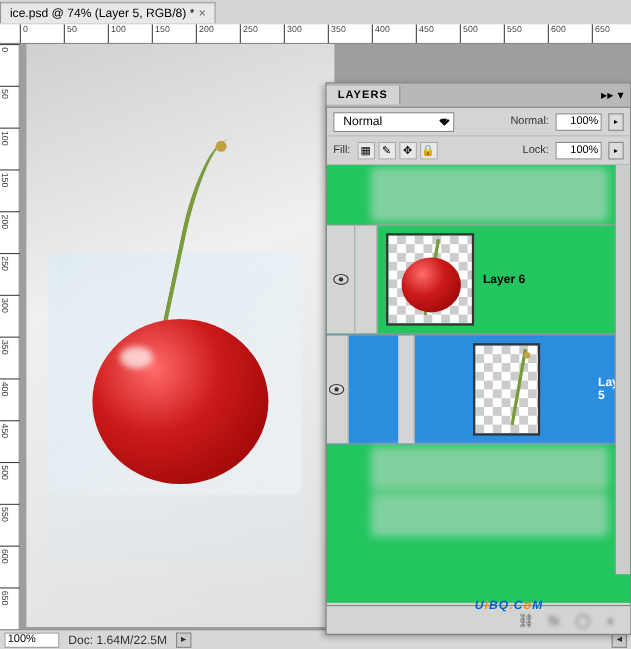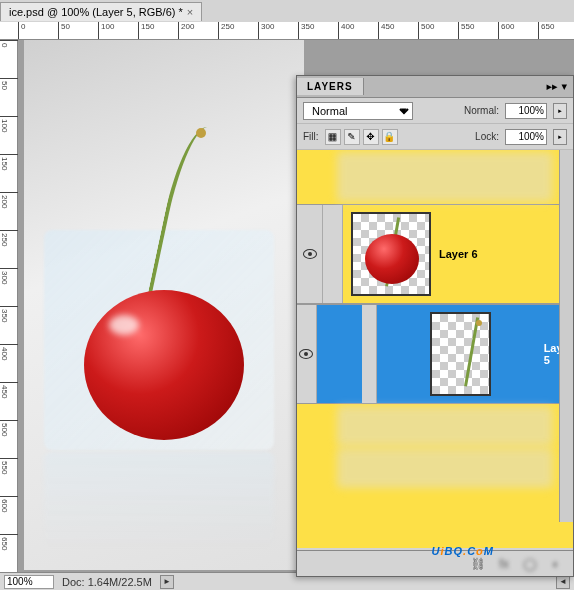--- a/index.html
+++ b/index.html
@@ -33,21 +33,21 @@
 .panel-menu { margin-left: auto; padding: 0 6px; display: flex; gap: 4px; }
 
 .blend-row, .lock-row { height: 26px; display: flex; align-items: center; padding: 0 6px; gap: 6px; border-bottom: 1px solid #bbb; justify-content: space-between; }
 .blend-select { width: 110px; height: 18px; border: 1px solid #888; background: #fff; font-size: 11px; padding: 0 4px; }
 .label-sm { font-size: 10px; color: #333; }
 .pct-input { width: 42px; height: 16px; border: 1px solid #888; background: #fff; font-size: 10px; text-align: right; padding-right: 2px; }
 .arrow-btn { width: 14px; height: 16px; background: #ddd; border: 1px solid #888; font-size: 7px; display: inline-flex; align-items: center; justify-content: center; }
 .lock-icons { display: flex; gap: 3px; }
 .lock-icons span { width: 16px; height: 16px; border: 1px solid #aaa; background: #e8e8e8; display: inline-flex; align-items: center; justify-content: center; font-size: 10px; }
 
-.layer-list { height: 398px; overflow: hidden; position: relative; background: #fde047; }
+.layer-list { height: 398px; overflow: hidden; position: relative; background: #22c55e; }
 .blurred-layer { height: 50px; filter: blur(4px); background: #ddd; margin: 2px 20px 2px 40px; border-radius: 4px; opacity: 0.5; }
 .layer-row { display: flex; align-items: center; height: 100px; border-top: 1px solid #999; border-bottom: 1px solid #999; }
 .layer-row.selected { background: #2b8dde; color: #fff; gap: 45px; }
 .vis-col { width: 26px; height: 100%; display: flex; align-items: center; justify-content: center; border-right: 1px solid #aaa; background: #d4d4d4; }
 .eye-icon { width: 14px; height: 10px; border: 1px solid #333; border-radius: 60% 60% 60% 60%; position: relative; }
 .eye-icon::after { content: ""; position: absolute; left: 4px; top: 2px; width: 4px; height: 4px; background: #333; border-radius: 50%; }
 .link-col { width: 20px; height: 100%; border-right: 1px solid #aaa; background: #d4d4d4; }
 .thumb { width: 80px; height: 84px; margin: 0 8px; border: 2px solid #333; position: relative; background: #fff; }
 .thumb.trans { background: repeating-conic-gradient(#ccc 0 25%, #fff 0 50%) 0 0/16px 16px; }
 .thumb .mini-cherry { position: absolute; left: 12px; top: 20px; width: 54px; height: 50px; background: radial-gradient(circle at 35% 30%, #ff6b6b, #cc1a1a 40%, #8b0000); border-radius: 50%; }
@@ -62,21 +62,21 @@
 .watermark { position: absolute; right: 80px; bottom: 30px; font-size: 20px; font-weight: bold; font-style: italic; letter-spacing: 1px; }
 .watermark .u { color: #0066cc; } .watermark .i { color: #ff8800; } .watermark .b { color: #0066cc; } .watermark .q { color: #0066cc; } .watermark .dot { color: #ff8800; } .watermark .c { color: #0066cc; } .watermark .o { color: #ff8800; } .watermark .m { color: #0066cc; }
 
 .scrollbar-v { position: absolute; right: 0; top: 0; bottom: 26px; width: 14px; background: #ccc; border-left: 1px solid #999; }
 </style>
 </head>
 <body>
 
 <div class="doc-tab-bar">
   <div class="doc-tab">
-    <span>ice.psd @ 100% (Layer 5, RGB/6) *</span>
+    <span>ice.psd @ 74% (Layer 5, RGB/8) *</span>
     <span class="close-x">×</span>
   </div>
 </div>
 
 <div class="ruler-h">
   <span class="tick" style="left:18px">0</span>
   <span class="tick" style="left:58px">50</span>
   <span class="tick" style="left:98px">100</span>
   <span class="tick" style="left:138px">150</span>
   <span class="tick" style="left:178px">200</span>

